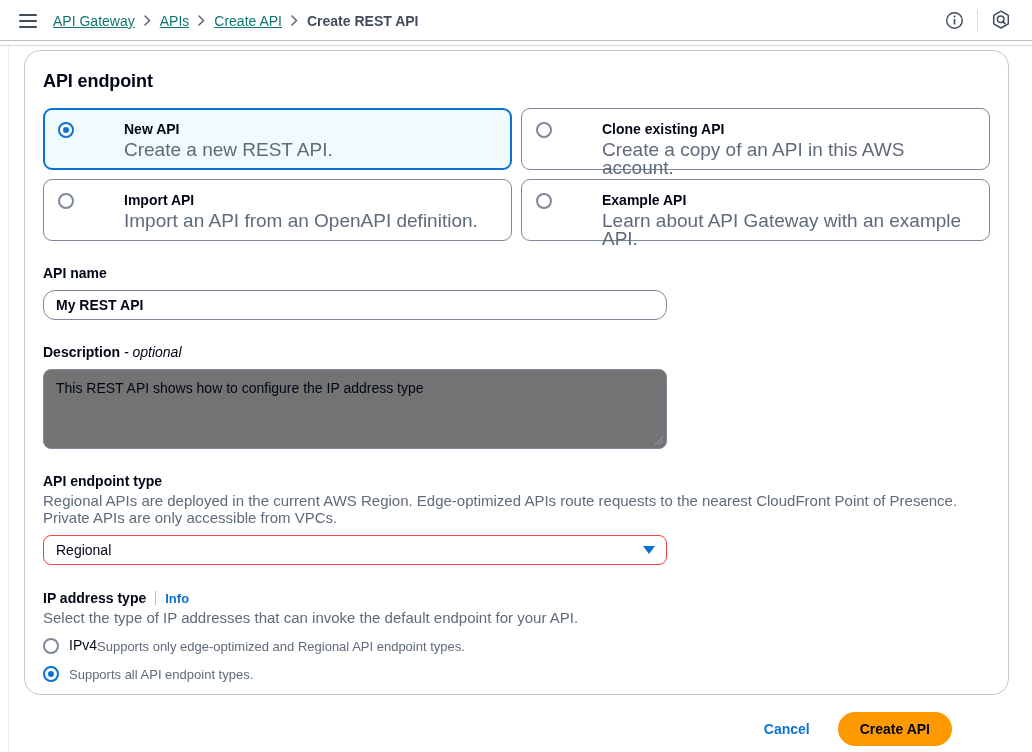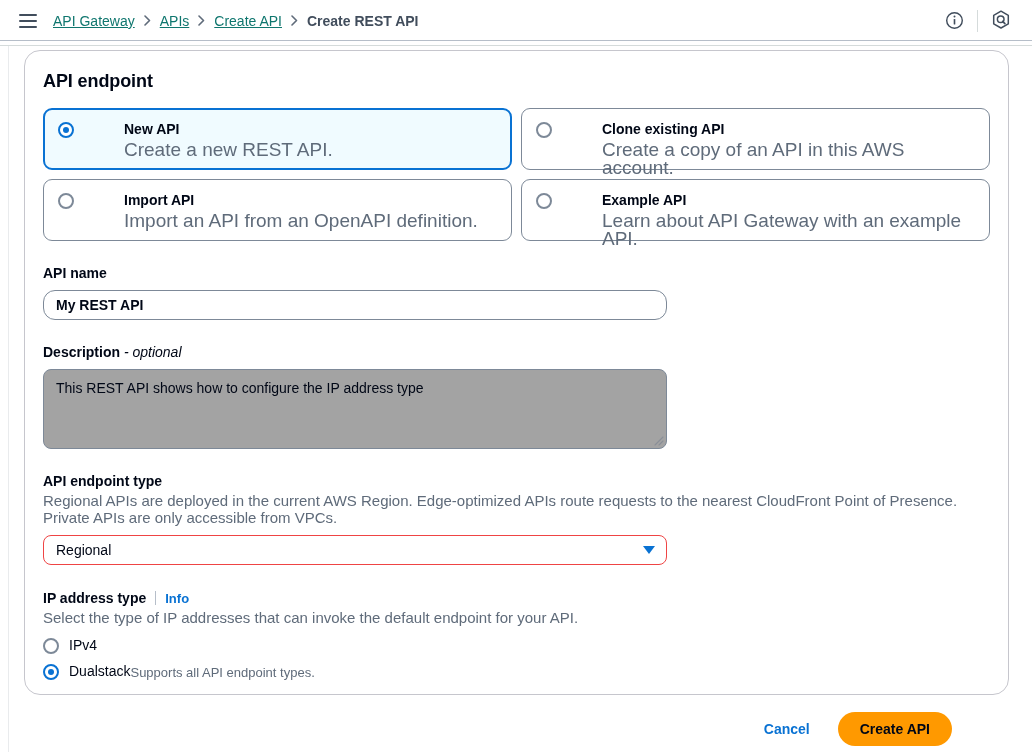--- a/index.html
+++ b/index.html
@@ -135,21 +135,21 @@
     font-size: 14px; color: #000716;
     padding: 0 12px;
     outline: none;
     font-weight: bold;
   }
 
   .textarea-wrap { position: relative; width: 624px; margin-top: 9px; }
   .textarea {
     width: 624px; height: 80px;
     border: 1px solid #7d8998; border-radius: 8px;
-    background: #a3a3a3;
+    background: #737373;
     font-family: "Liberation Sans", sans-serif;
     font-size: 14px; color: #000716; line-height: 20px;
     padding: 8px 12px;
     outline: none; resize: none; display: block;
   }
   .resize-grip {
     position: absolute; right: 3px; bottom: 3px; width: 12px; height: 12px;
     pointer-events: none;
   }
 
@@ -342,26 +342,26 @@
         <span class="field-info-sep"></span>
         <span class="info-link">Info</span>
       </div>
       <div class="field-desc">Select the type of IP addresses that can invoke the default endpoint for your API.</div>
 
       <div class="radio-group">
         <div class="radio-row">
           <span class="radio-mark"></span>
           <span class="radio-texts">
             <span class="radio-label">IPv4</span>
+            <span class="radio-desc">Supports only edge-optimized and Regional API endpoint types.</span>
           </span>
         </div>
         <div class="radio-row checked">
           <span class="radio-mark"></span>
           <span class="radio-texts">
-            <span class="radio-label">Dualstack</span>
             <span class="radio-desc">Supports all API endpoint types.</span>
           </span>
         </div>
       </div>
     </div>
 
   </div>
 </div>
 
 <div class="footer">

